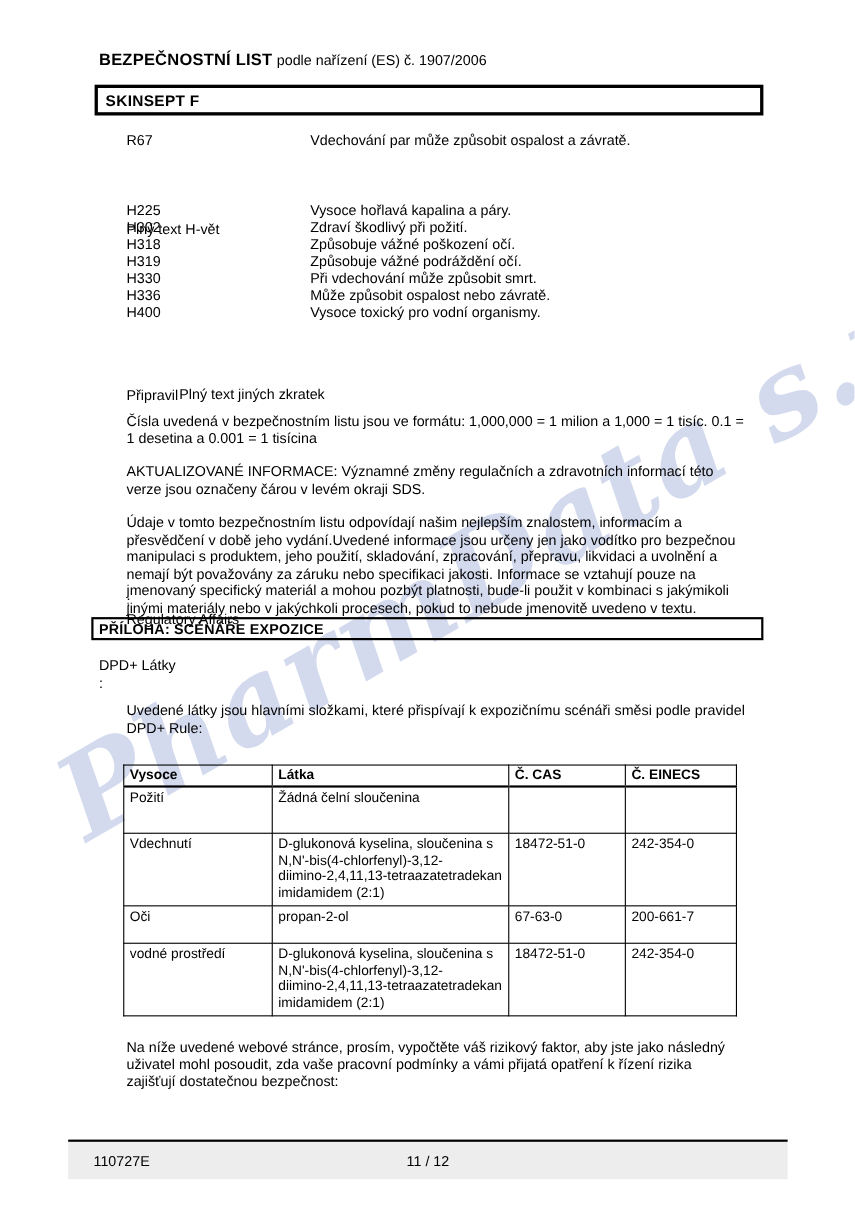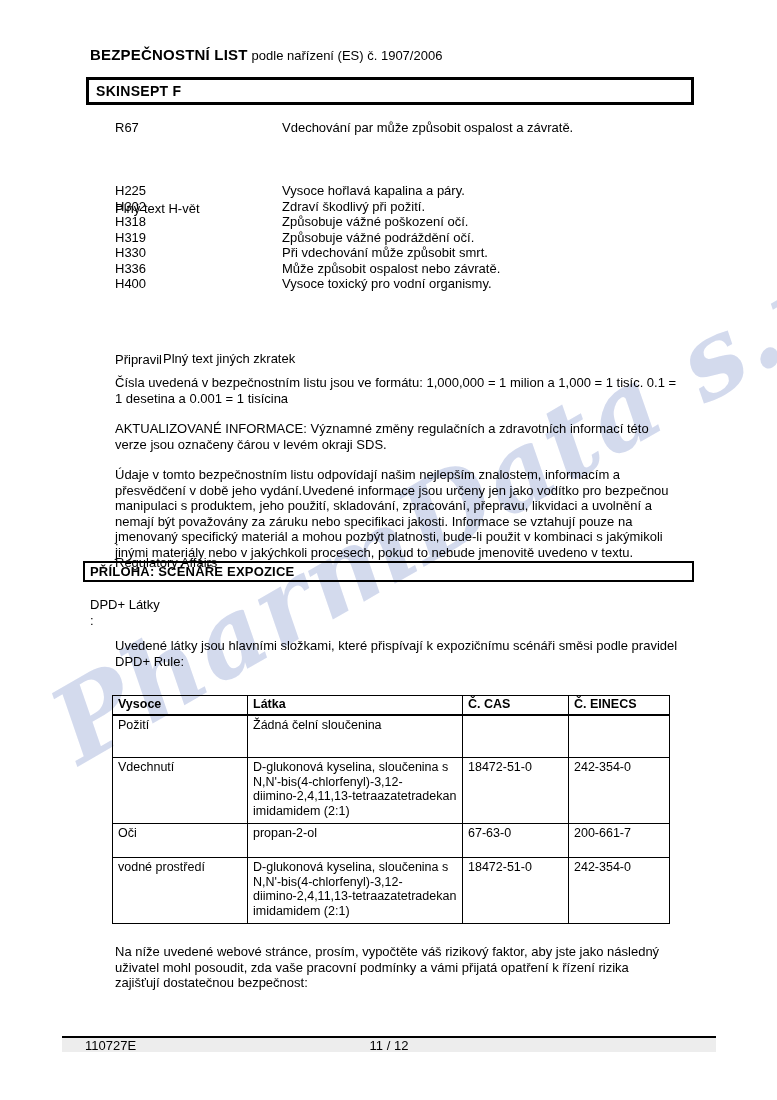--- a/index.html
+++ b/index.html
@@ -105,21 +105,21 @@
   .col-einecs { width: 101px; }
   tr.row-short1 td { height: 43px; }
   tr.row-short2 td { height: 31px; }
   tr.row-short3 td { height: 34px; }
   tr.row-tall  td  { height: 66px; }
   td.cell-latka { white-space: pre-line; margin-top: 28px; }
 
   .closing-para { left: 115px; top: 944px; width: 576px; }
 
   .page-footer {
-    left: 62px; top: 1036px; width: 654px; height: 16px;
+    left: 62px; top: 1036px; width: 654px; height: 36px;
     border-top: 2px solid #000;
     background: #ededed;
     display: flex; align-items: center;
     font-size: 13px;
   }
   .page-footer .doc-num { margin-left: 23px; }
   .page-footer .page-num {
     position: absolute; left: 50%; transform: translateX(-50%);
   }
 </style>

